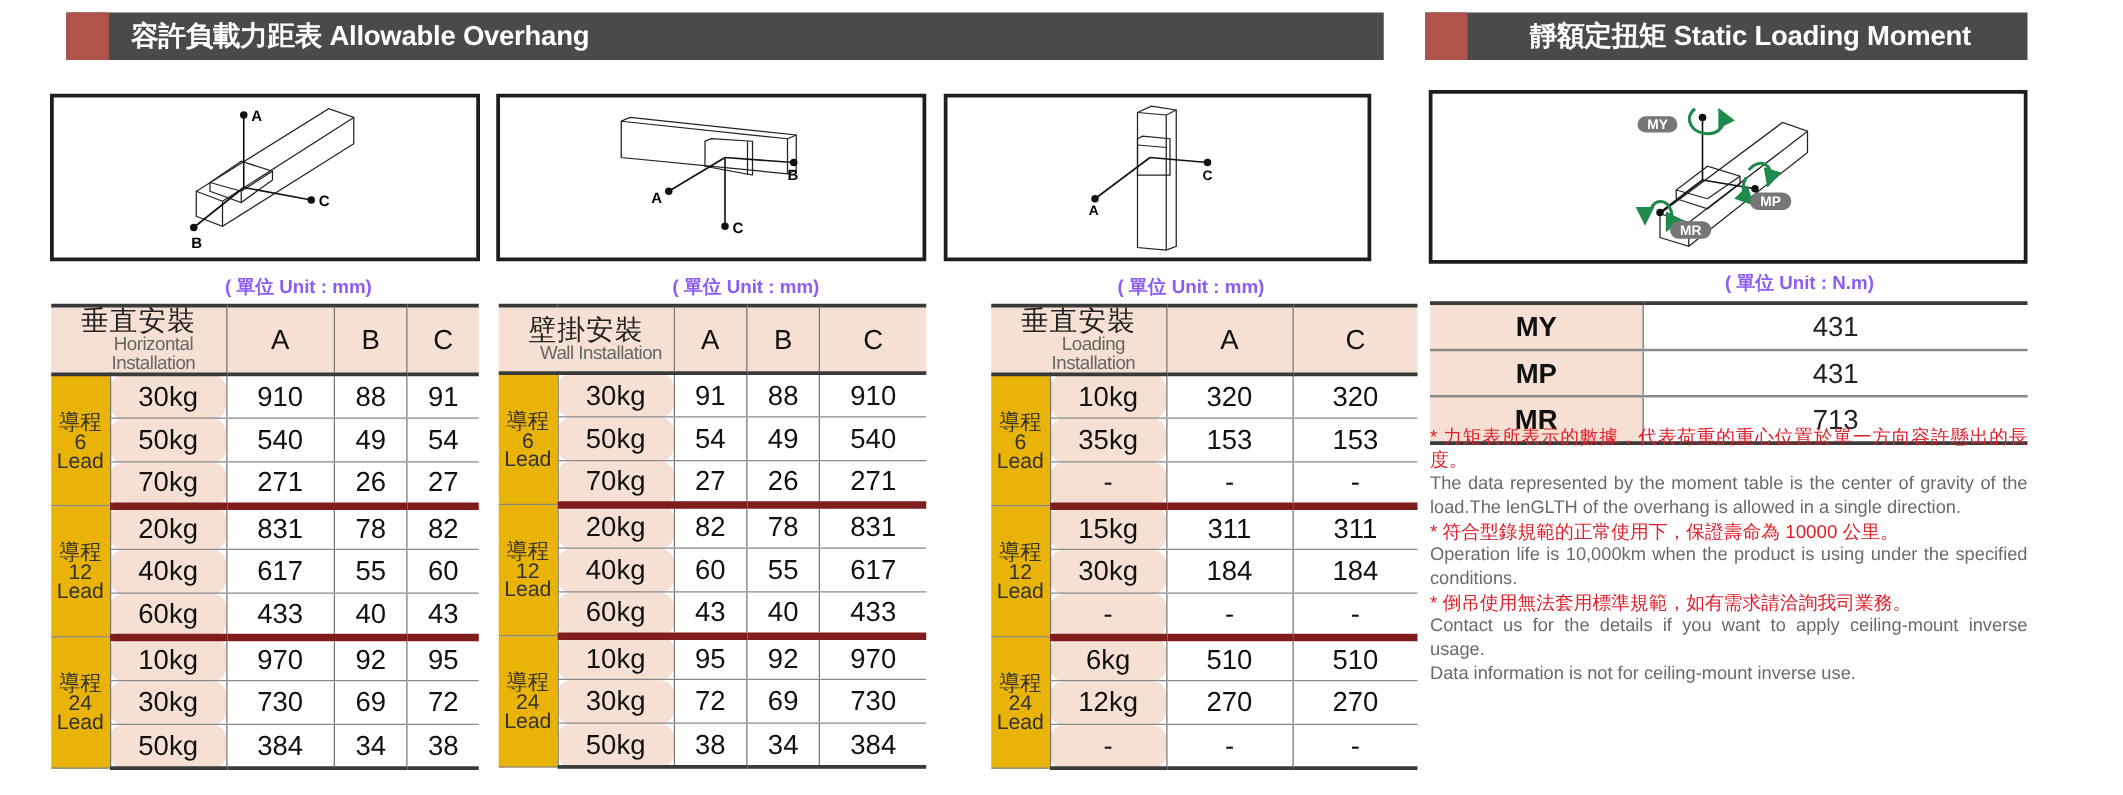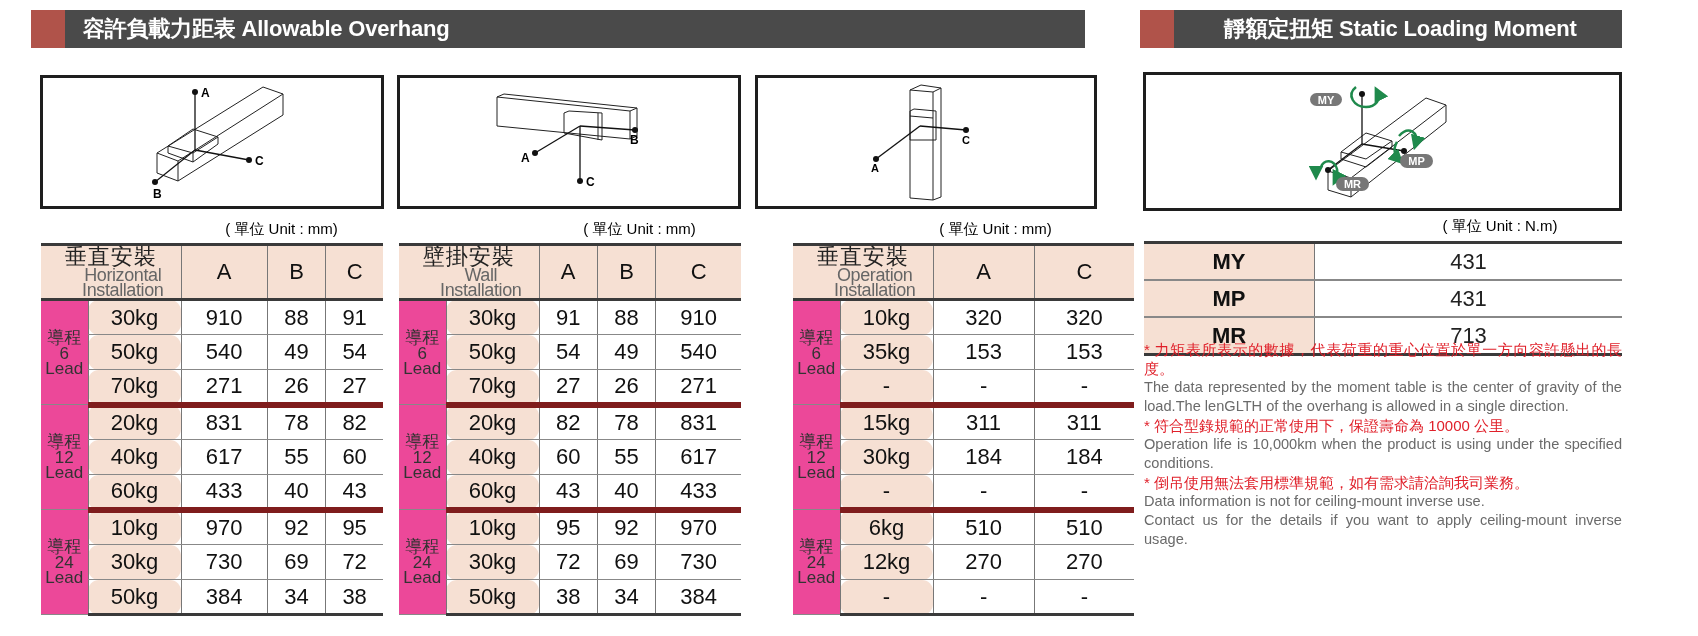--- a/index.html
+++ b/index.html
@@ -2,48 +2,48 @@
 <html><head>
 <meta charset="utf-8">
 <style>
   html, body { margin:0; padding:0; background:#ffffff; }
   body { width:1698px; height:636px; position:relative; overflow:hidden; font-family:"Liberation Sans", sans-serif; color:#222; }
   .section-header { position:absolute; top:10px; height:38px; background:#4a4a4a; display:flex; align-items:center; }
   .section-header .accent { width:34px; height:100%; background:#b0534a; }
   .section-header .title { color:#fff; font-weight:bold; font-size:22px; padding-left:18px; white-space:nowrap; letter-spacing:-0.2px; }
   .diagram-box { position:absolute; top:75px; height:134px; border:3px solid #1e1e1e; box-sizing:border-box; background:#fff; }
   .diagram-box svg { width:100%; height:100%; display:block; }
-  .unit-label { position:absolute; font-size:15px; color:#000000; text-align:center; white-space:nowrap; }
+  .unit-label { position:absolute; font-size:15px; color:#8b5cf6; text-align:left; white-space:nowrap;font-weight:bold; }
   table.spec { position:absolute; border-collapse:collapse; font-family:"Liberation Sans", sans-serif; }
   table.spec td, table.spec th { padding:0; text-align:center; vertical-align:middle; }
   table.spec thead tr { height:54px; }
   table.spec thead th { background:#f6e0d3; border-top:3px solid #3a3a3a; border-bottom:3px solid #3a3a3a; font-weight:normal; font-size:22px; color:#111; }
   table.spec thead th + th { border-left:1px solid #777; }
   .hdr-zh { font-size:22px; line-height:22px; color:#222; letter-spacing:1px; }
-  .hdr-en { font-size:18px; line-height:15px; color:#666; letter-spacing:-0.4px;margin-left:24px; }
+  .hdr-en { font-size:15px; line-height:15px; color:#666; letter-spacing:-0.4px;margin-left:24px; }
   table.spec tbody tr { height:35px; }
   table.spec tbody td { font-size:22px; color:#111; border-bottom:1px solid #888; border-left:1px solid #777; background:#fff; }
-  table.spec tbody td.lead { background:#ec4899; border-left:none; font-size:17px; line-height:16px; color:#333; }
+  table.spec tbody td.lead { background:#eab308; border-left:none; font-size:17px; line-height:16px; color:#333; }
   table.spec tbody td.lead .lead-num { display:block; font-size:17px; }
   table.spec tbody td.lead .lead-en { display:block; font-size:17px; line-height:14px; }
   table.spec tbody td.load { background:#f6e0d3;border-radius:11px; }
   table.spec tbody tr.group-end td { border-bottom:6px solid #7f1d1d; }
   table.spec tbody tr.last td { border-bottom:3px solid #3a3a3a; }
   table.moment { position:absolute; left:1144px; top:241px; width:478px; border-collapse:collapse; }
   table.moment td { height:35px; font-size:22px; text-align:center; border-bottom:2px solid #888; padding:0; }
   table.moment tr:first-child td { border-top:3px solid #3a3a3a; }
   table.moment tr:last-child td { border-bottom:3px solid #3a3a3a; }
   table.moment td.m-label { background:#f6e0d3; font-weight:bold; width:170px; border-right:1px solid #777; color:#111; }
   .notes { position:absolute; left:1144px; top:340px; width:478px; font-size:14.6px; line-height:19px; color:#6a6a6a; text-align:justify; }
   .notes .zh { color:#e0202a; font-size:15px; }
 </style>
 </head>
 <body>
 
-<div class="section-header" style="left:31px; width:1054px;">
+<div class="section-header" style="left:53px; width:1054px;">
   <div class="accent"></div>
   <div class="title">容許負載力距表 Allowable Overhang</div>
 </div>
 
 <div class="section-header" style="left:1140px; width:482px;gap:32px;">
   <div class="accent"></div>
   <div class="title">靜額定扭矩  Static Loading Moment</div>
 </div>
 
 <div class="diagram-box" style="left:40px; width:344px;">
@@ -332,21 +332,21 @@
   <colgroup>
       <col style="width:47px">
       <col style="width:93px">
       <col>
       <col>
     </colgroup>
   <thead>
     <tr>
       <th colspan="2">
         <div class="hdr-zh">垂直安裝</div>
-        <div class="hdr-en">Operation Installation</div>
+        <div class="hdr-en">Loading Installation</div>
       </th>
       <th>A</th>
       <th>C</th>
     </tr>
   </thead>
   <tbody>
     <tr>
         <td class="lead" rowspan="3"><span>導程</span><span class="lead-num">6</span><span class="lead-en">Lead</span></td>
         <td class="load">10kg</td>
         <td>320</td>
@@ -413,15 +413,15 @@
       </tr>
 </tbody>
   </table>
 
 <div class="notes">
   <div class="zh">* 力矩表所表示的數據，代表荷重的重心位置於單一方向容許懸出的長度。</div>
   <div>The data represented by the moment table is the center of gravity of the load.The lenGLTH of the overhang is allowed in a single direction.</div>
   <div class="zh">* 符合型錄規範的正常使用下，保證壽命為 10000 公里。</div>
   <div>Operation life is 10,000km when the product is using under the specified conditions.</div>
   <div class="zh">* 倒吊使用無法套用標準規範，如有需求請洽詢我司業務。</div>
+  <div>Contact us for the details if you want to apply ceiling-mount inverse usage.</div>
   <div>Data information is not for ceiling-mount inverse use.</div>
-  <div>Contact us for the details if you want to apply ceiling-mount inverse usage.</div>
 </div>
 
 </body></html>

